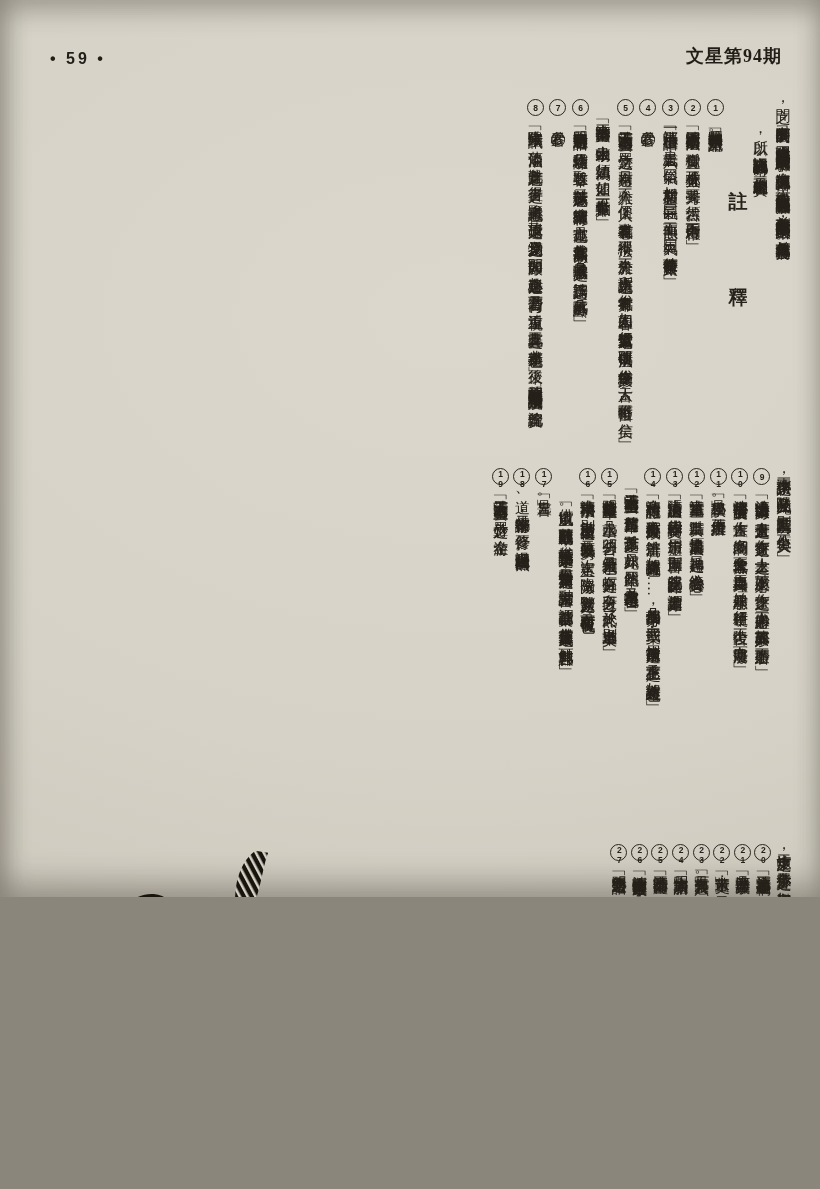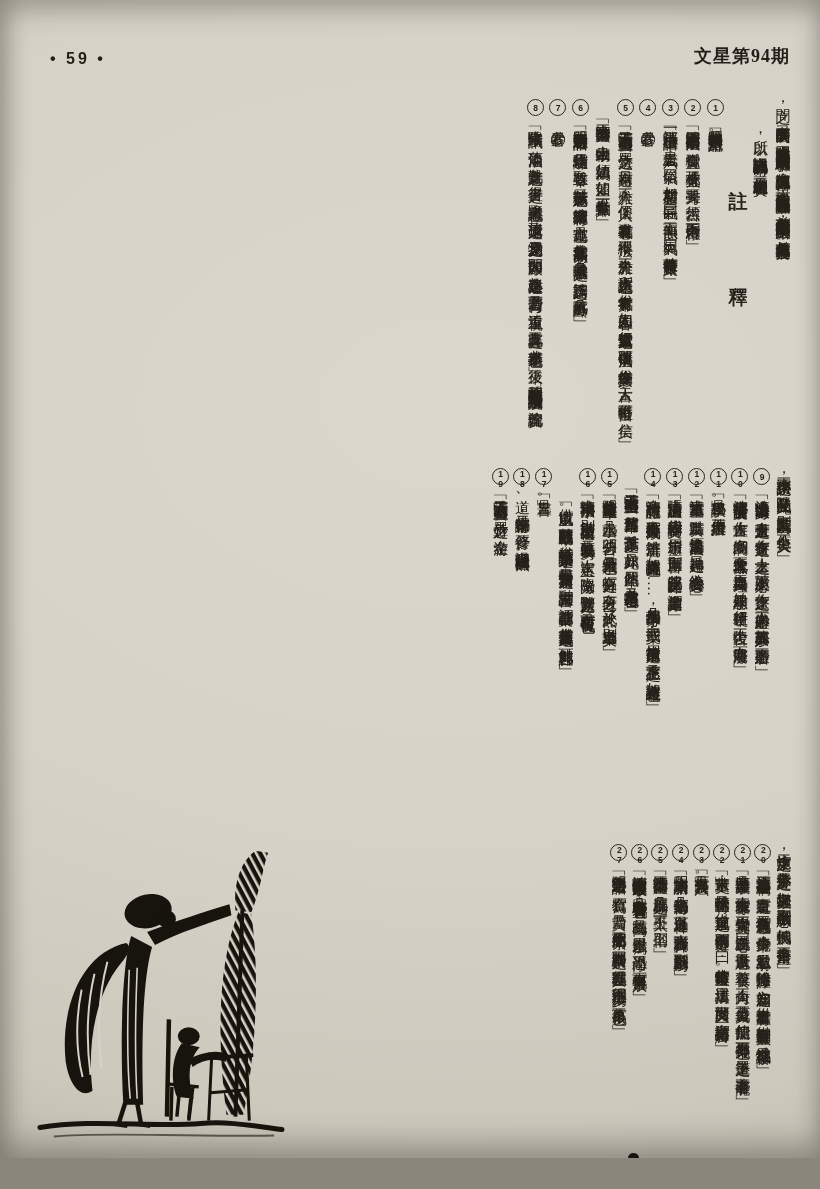--- a/index.html
+++ b/index.html
@@ -1,34 +1,34 @@
 <!DOCTYPE html>
 <html><head>
 <meta charset="utf-8">
 <style>
   html,body{margin:0;padding:0;background:#8a867c;}
   .page{
     position:relative;
-    width:820px;height:1158px;
+    width:820px;height:897px;
     margin:0 auto;
     background:
       radial-gradient(1200px 800px at 55% 35%, #dbd7cc 0%, #d6d2c7 55%, #ccc8bc 90%, #c2beb2 100%);
     box-shadow: inset 0 14px 22px rgba(60,55,45,.25), inset 0 -18px 26px rgba(60,55,45,.28), inset 14px 0 20px rgba(60,55,45,.12);
     overflow:hidden;
     font-family:"Liberation Serif","DejaVu Serif",serif;
     color:#211e18;
   }
   
   .page-num{
     position:absolute;left:50px;top:50px;
     font-size:16px;font-weight:700;letter-spacing:3px;
     font-family:"Liberation Sans","DejaVu Sans",sans-serif;
   }
   .journal{
-    position:absolute;right:30px;top:44px;
+    position:absolute;right:38px;top:44px;
     font-size:18px;font-weight:700;letter-spacing:1px;
   }
   
   .band{
     position:absolute;
     writing-mode:vertical-rl;
     text-orientation:mixed;
     font-size:15px;
     letter-spacing:.5px;
     overflow:hidden;

